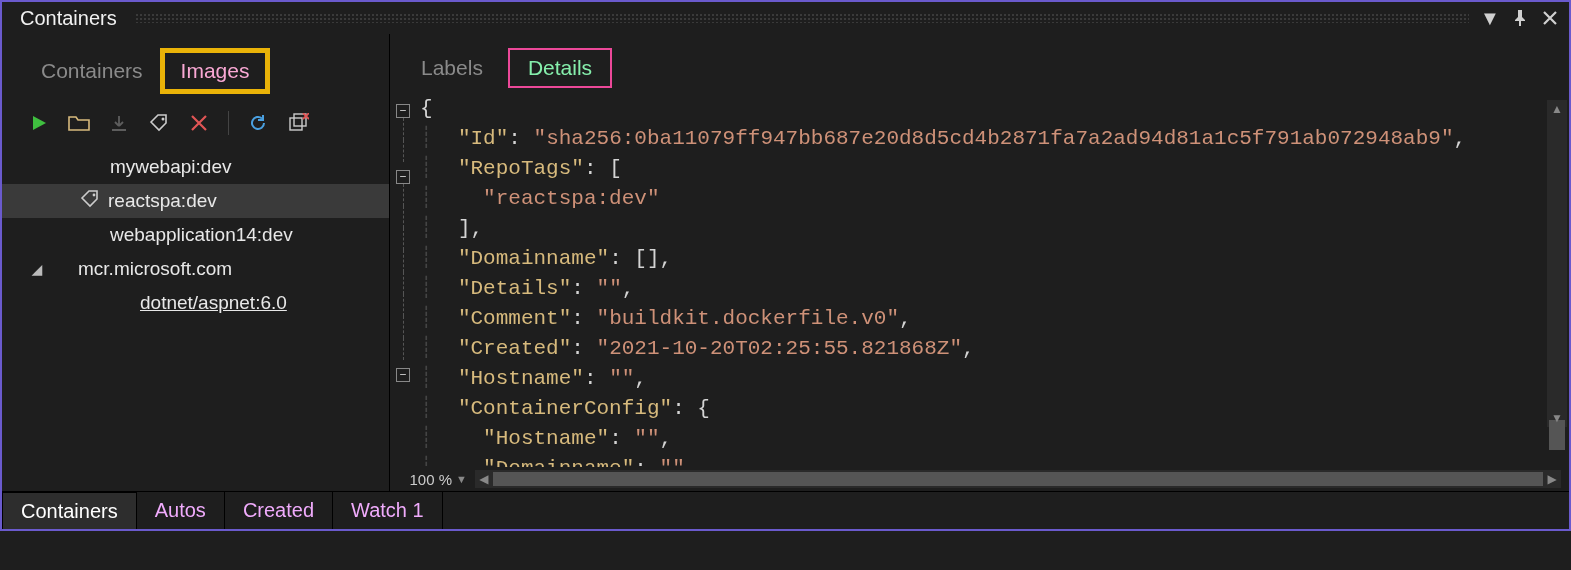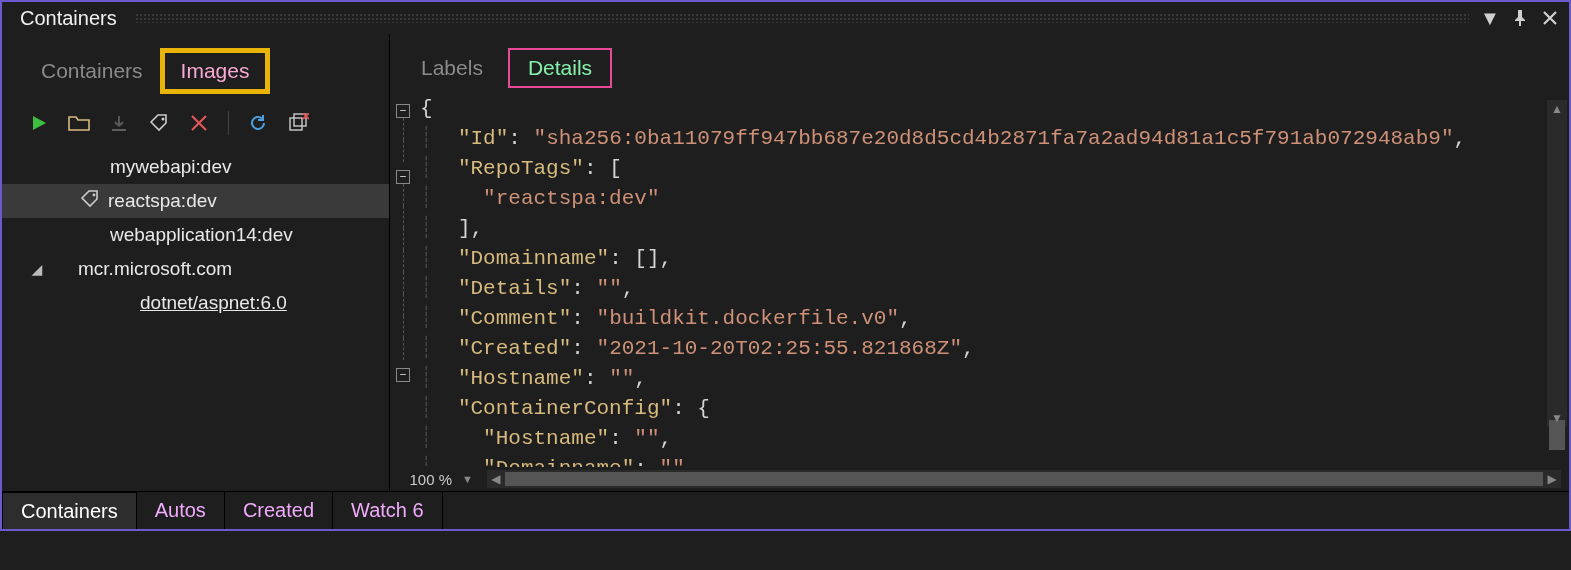--- a/index.html
+++ b/index.html
@@ -40,21 +40,21 @@
   .foldline { width:1px; border-left:1px dashed #555; height:22px; margin:0 auto; }
   .code { flex:1; font-family:Consolas, "Courier New", monospace; font-size:21px; line-height:30px; white-space:pre; overflow:hidden; color:#d4d4d4; padding-left:4px; padding-top:0; }
   .p { color:#d4d4d4; } 
   .k { color:#d7ba7d; } 
   .s { color:#ce9178; }
   .guide { color:#444; }
   .scroll-v { position:absolute; right:2px; top:6px; bottom:40px; width:20px; background:#2a2a2a; }
   .scroll-v .up, .scroll-v .down { height:18px; text-align:center; color:#888; font-size:12px; line-height:18px; }
   .scroll-v .thumb { position:absolute; left:2px; right:2px; top:320px; height:30px; background:#555; }
   
-  .statusbar { height:24px; display:flex; align-items:center; font-size:15px; padding:0 8px 0 8px; color:#ccc; gap:6px; }
+  .statusbar { height:24px; display:flex; align-items:center; font-size:15px; padding:0 8px 0 8px; color:#ccc; }
   .statusbar .zoom { width:54px; text-align:right; }
   .statusbar .dd { color:#888; font-size:11px; padding:0 4px; }
   .hscroll { flex:1; height:18px; background:#2a2a2a; position:relative; margin-left:4px; }
   .hscroll .lbtn, .hscroll .rbtn { position:absolute; top:0; width:18px; height:18px; color:#888; font-size:12px; text-align:center; line-height:18px; }
   .hscroll .lbtn { left:0; } .hscroll .rbtn { right:0; }
   .hscroll .track { position:absolute; left:18px; right:18px; top:2px; bottom:2px; background:#555; }
   
   .bottom-tabs { height:38px; display:flex; align-items:stretch; border-top:1px solid #000; background:#1e1e1e; }
   .btab { padding:6px 18px; font-size:20px; color:#f0abfc; border-right:1px solid #000; display:flex; align-items:center; cursor:pointer; }
   .btab.active { background:#2d2d2d; color:#fff; border-top:1px solid #000; border-left:1px solid #000; border-bottom:none; }
@@ -208,15 +208,15 @@
           <div class="rbtn">▶</div>
         </div>
       </div>
     </div>
   </div>
 
   <div class="bottom-tabs">
     <div class="btab active">Containers</div>
     <div class="btab">Autos</div>
     <div class="btab">Created</div>
-    <div class="btab">Watch 6</div>
+    <div class="btab">Watch 1</div>
   </div>
 </div>
 
 </body></html>

